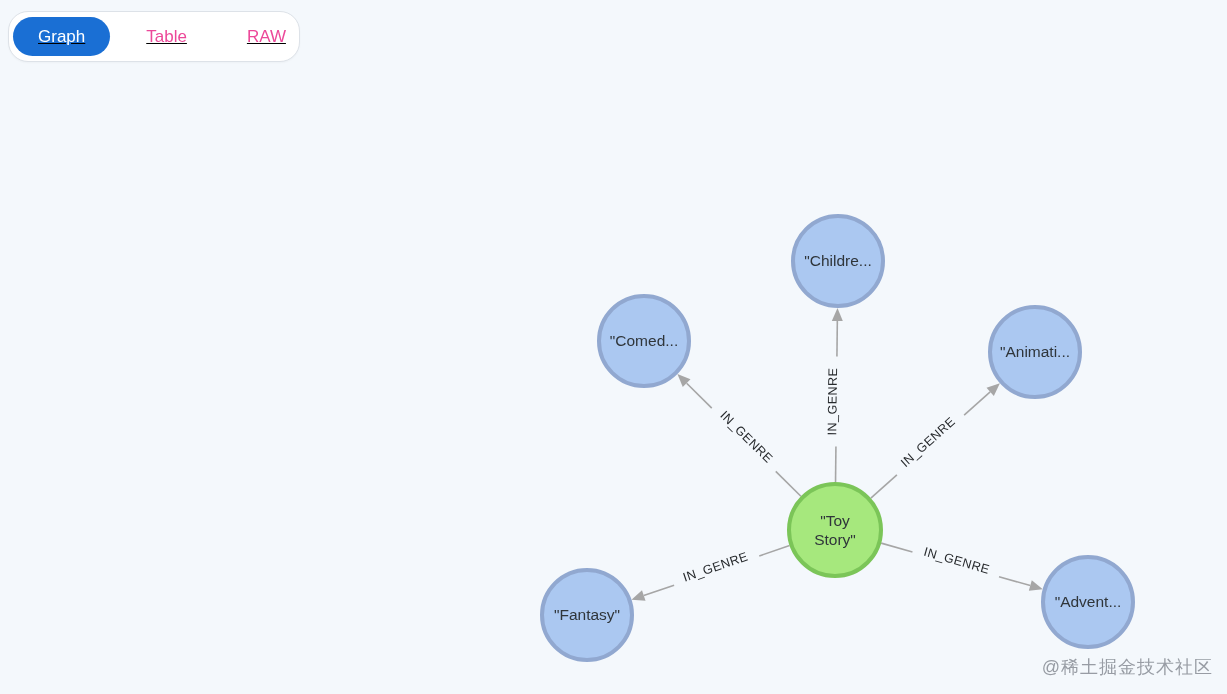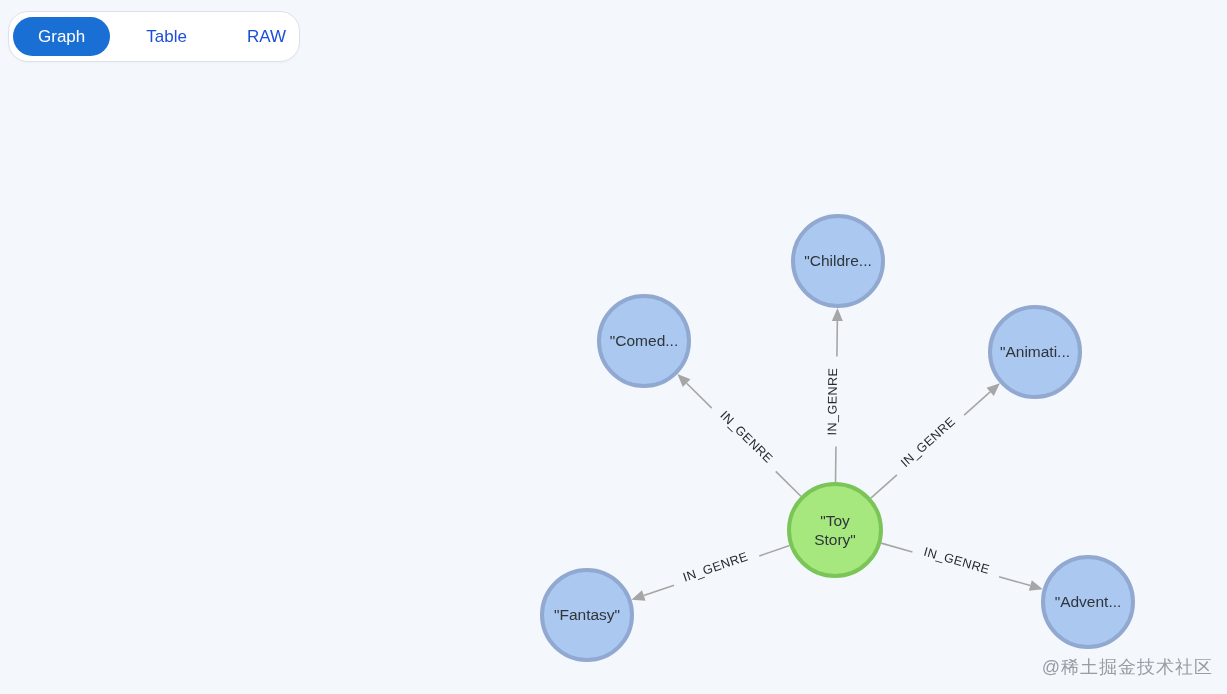--- a/index.html
+++ b/index.html
@@ -15,25 +15,26 @@
     position:absolute;left:8px;top:11px;
     width:292px;height:51px;
     background:#ffffff;
     border:1px solid #dde2e8;
     border-radius:20px;
     box-sizing:border-box;
     display:flex;align-items:center;
     padding:0 4px;
     box-shadow:0 1px 2px rgba(0,0,0,0.03);
     z-index:5;
+    text-decoration:underline;
   }
   .tab{
     appearance:none;border:none;background:transparent;
     font-family:"Liberation Sans",sans-serif;
-    font-size:17px;color:#1d4ed8;
+    font-size:17px;color:#ec4899;
     height:39px;border-radius:20px;
     padding:0 24px;
     cursor:pointer;
     display:flex;align-items:center;justify-content:center;
   }
   .tab.active{
     background:#1a6fd4;
     color:#ffffff;
     padding:0 25px;
   }

